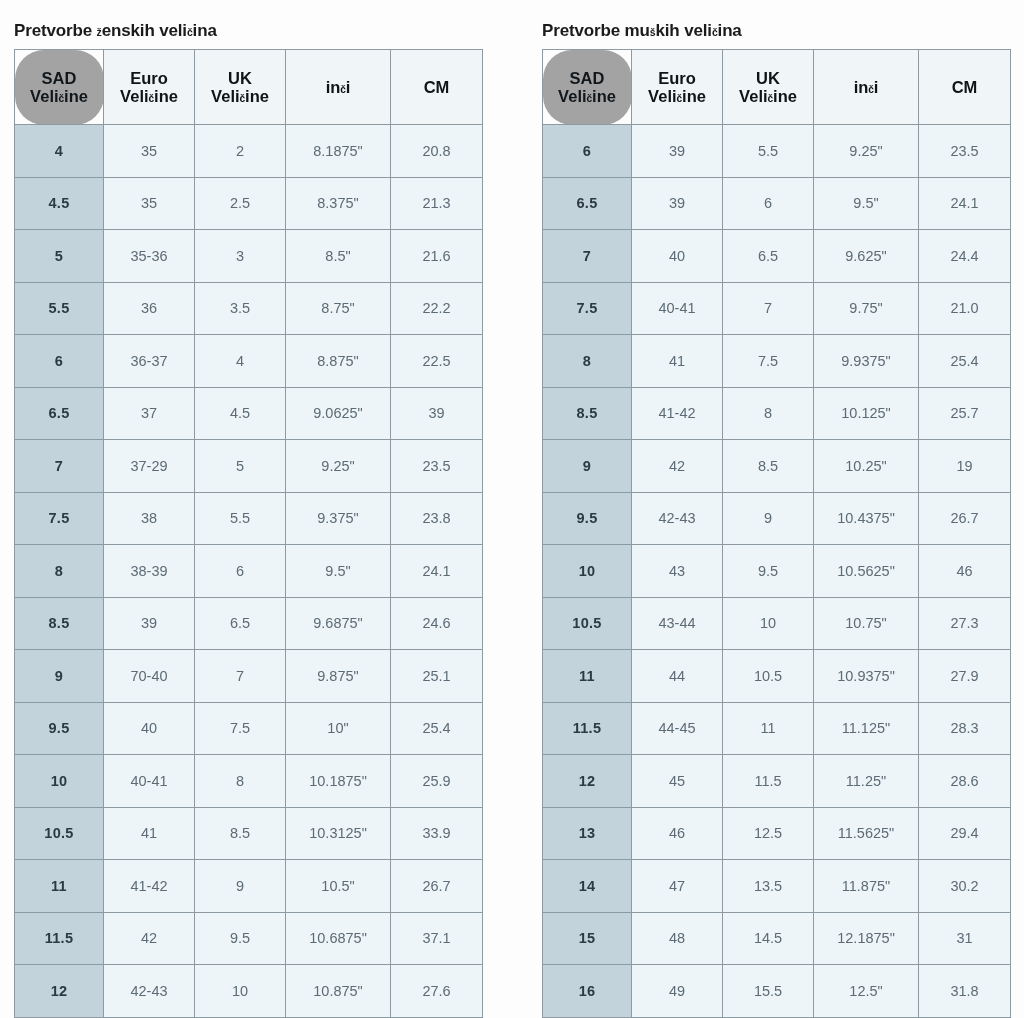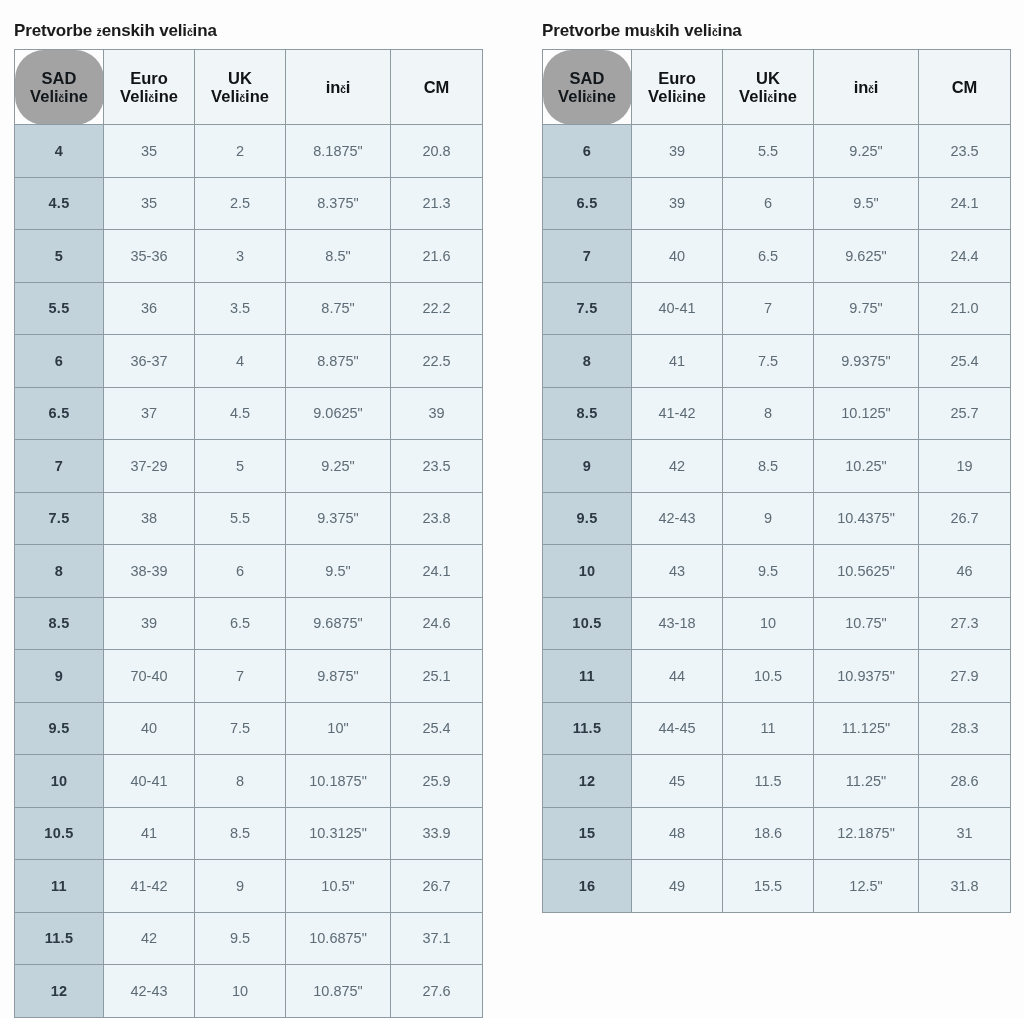--- a/index.html
+++ b/index.html
@@ -348,21 +348,21 @@
           </tr>
           <tr>
             <td class="cell-sad">10</td>
             <td>43</td>
             <td>9.5</td>
             <td>10.5625"</td>
             <td>46</td>
           </tr>
           <tr>
             <td class="cell-sad">10.5</td>
-            <td>43-18</td>
+            <td>43-44</td>
             <td>10</td>
             <td>10.75"</td>
             <td>27.3</td>
           </tr>
           <tr>
             <td class="cell-sad">11</td>
             <td>44</td>
             <td>10.5</td>
             <td>10.9375"</td>
             <td>27.9</td>
@@ -375,23 +375,37 @@
             <td>28.3</td>
           </tr>
           <tr>
             <td class="cell-sad">12</td>
             <td>45</td>
             <td>11.5</td>
             <td>11.25"</td>
             <td>28.6</td>
           </tr>
           <tr>
+            <td class="cell-sad">13</td>
+            <td>46</td>
+            <td>12.5</td>
+            <td>11.5625"</td>
+            <td>29.4</td>
+          </tr>
+          <tr>
+            <td class="cell-sad">14</td>
+            <td>47</td>
+            <td>13.5</td>
+            <td>11.875"</td>
+            <td>30.2</td>
+          </tr>
+          <tr>
             <td class="cell-sad">15</td>
             <td>48</td>
-            <td>18.6</td>
+            <td>14.5</td>
             <td>12.1875"</td>
             <td>31</td>
           </tr>
           <tr>
             <td class="cell-sad">16</td>
             <td>49</td>
             <td>15.5</td>
             <td>12.5"</td>
             <td>31.8</td>
           </tr>

